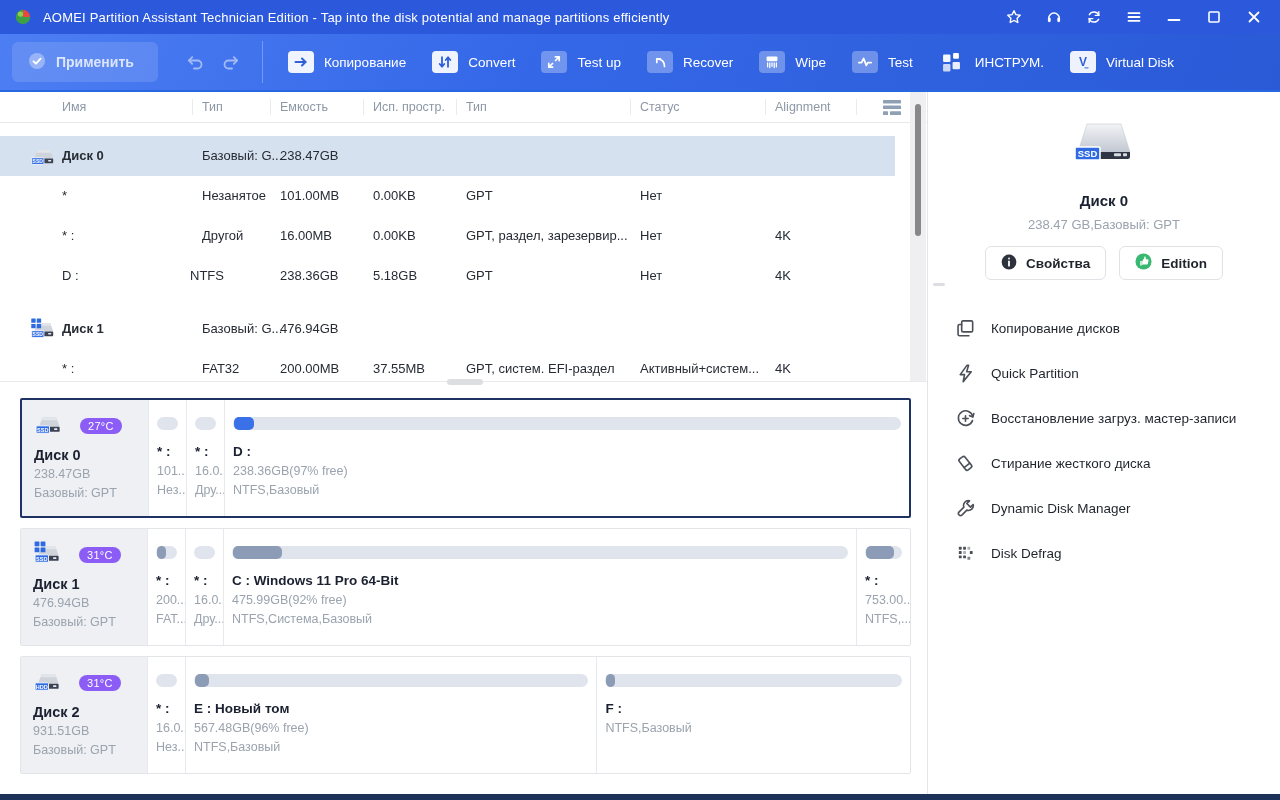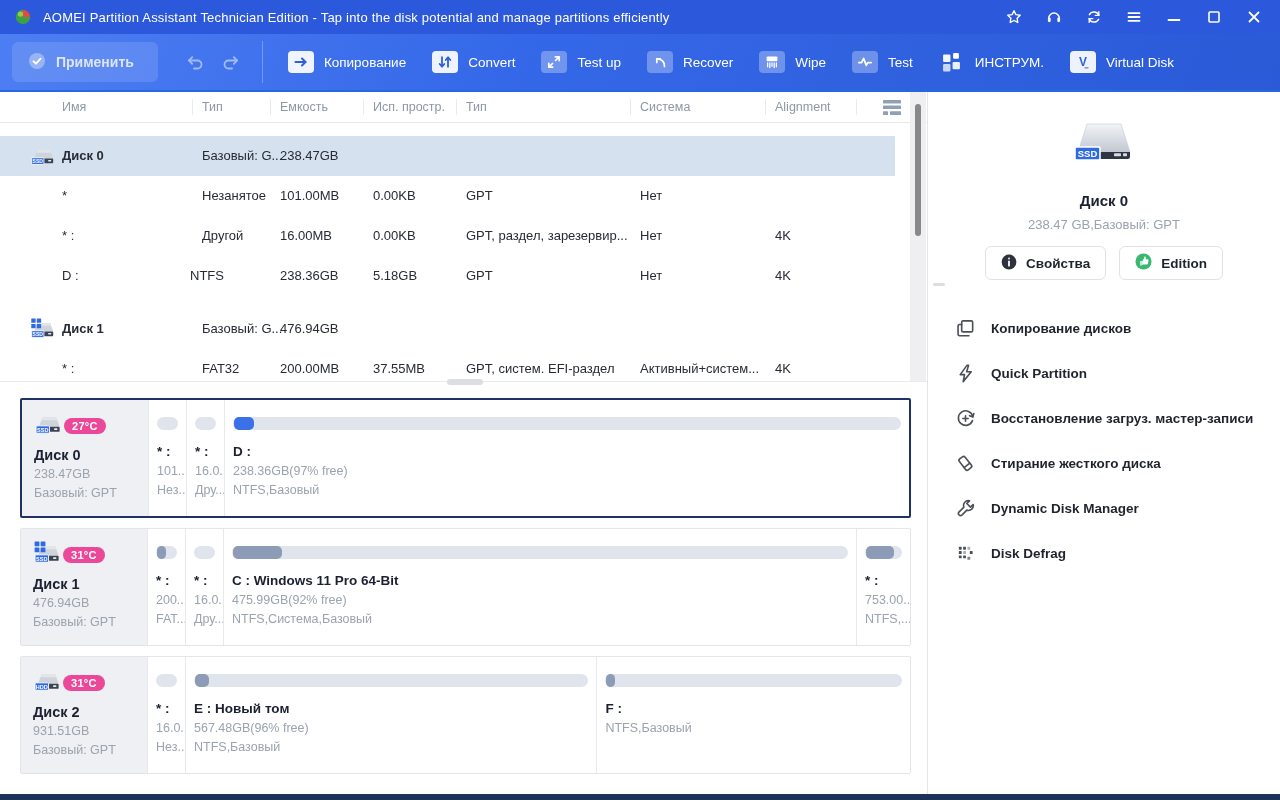--- a/index.html
+++ b/index.html
@@ -50,40 +50,40 @@
 
   .table-bottom{position:relative;height:0;border-top:1px solid #e9eaec;}
   .splitter{position:absolute;left:447px;top:-3px;width:36px;height:6px;border-radius:3px;background:#dcdee2;cursor:row-resize;}
 
   
   .panels{padding:16px 16px 0 20px;}
   .panel{position:relative;display:flex;background:#fff;border:1px solid #e3e5e9;border-radius:2px;height:118px;box-sizing:border-box;margin-bottom:10px;cursor:pointer;}
   .panel.sel{border:2px solid #1e3263;height:120px;}
   .pinfo{width:126px;flex:none;background:#eef0f3;padding:13px 0 0 12px;box-sizing:border-box;text-align:left;}
   .iconrow{display:flex;align-items:center;height:26px;margin-bottom:7px;}
-  .temp{margin-left:0;background:#ec4899;color:#fff;font-size:11px;font-weight:700;padding:2px 8px;border-radius:9px;letter-spacing:.3px;}
+  .temp{margin-left:16px;background:#8b5cf6;color:#fff;font-size:11px;font-weight:400;padding:2px 8px;border-radius:9px;letter-spacing:.3px;}
   .pname{font-size:14.5px;font-weight:700;color:#1b2130;line-height:19px;}
   .pgray{font-size:12.5px;color:#9aa3ae;line-height:19px;}
   .pcells{flex:1;display:flex;min-width:0;}
   .pcell{border-left:1px solid #e7e9ec;padding:17px 8px 0 8px;box-sizing:border-box;overflow:hidden;}
   .bar{height:13px;background:#dfe4ed;border-radius:7px;position:relative;margin-bottom:11px;}
   .fill{position:absolute;left:1px;top:0;height:13px;border-radius:5px;min-width:9px;}
   .plabel{font-size:13.5px;font-weight:700;color:#1b2130;line-height:21px;white-space:nowrap;}
   .pline{font-size:12.5px;color:#9aa3ae;line-height:19px;white-space:nowrap;}
 
   
   .sidebar{position:absolute;left:929px;top:0;right:1px;bottom:0;text-align:center;background:#fff;}
   .sb-handle{position:absolute;left:4px;top:191px;width:12px;height:3px;background:#dcdee2;border-radius:2px;}
   .ssd-illus{margin-top:26px;}
   .sb-disk-name{font-size:15px;font-weight:700;color:#1b2130;margin-top:16px;}
   .sb-disk-info{font-size:13px;color:#9aa3ae;margin-top:8px;}
   .sb-btns{display:flex;justify-content:center;gap:13px;margin-top:14px;}
   .sb-btn{display:inline-flex;align-items:center;gap:9px;border:1px solid #e0e2e6;border-radius:6px;padding:16px 15px;height:32px;font-size:13.5px;font-weight:600;color:#1f242c;background:#fff;font-family:inherit;cursor:pointer;}
   .sb-menu{margin-top:26px;text-align:left;}
-  .sb-item{display:flex;align-items:center;height:45px;padding-left:25px;gap:15px;font-size:13.5px;color:#1f242c;font-weight:700;cursor:pointer;}
+  .sb-item{display:flex;align-items:center;height:45px;padding-left:25px;gap:15px;font-size:13.5px;color:#1f242c;font-weight:400;cursor:pointer;}
   .sb-item .mi{width:22px;height:22px;flex:none;display:flex;align-items:center;justify-content:center;}
 
   .bottom-bar{position:absolute;left:0;right:0;bottom:0;height:6px;background:#1c3258;}
 </style>
 </head>
 <body>
 
 <div class="window">
 
   <div class="titlebar">
@@ -251,21 +251,21 @@
               <rect x="0" y="5.6" width="18" height="3.4" rx="0.6" fill="#8fa0b5"></rect>
               <rect x="0" y="11.2" width="5" height="3.8" rx="0.6" fill="#8fa0b5"></rect>
               <rect x="7" y="11.2" width="11" height="3.8" rx="0.6" fill="#8fa0b5"></rect>
             </svg>
         </span>
       <span class="hcol" style="left:62px">Имя</span>
           <span class="hcol" style="left:202px">Тип</span>
           <span class="hcol" style="left:280px">Емкость</span>
           <span class="hcol" style="left:373px">Исп. простр.</span>
           <span class="hcol" style="left:466px">Тип</span>
-          <span class="hcol" style="left:640px">Система</span>
+          <span class="hcol" style="left:640px">Статус</span>
           <span class="hcol" style="left:775px">Alignment</span>
           <span class="hsep" style="left:192px"></span>
           <span class="hsep" style="left:270px"></span>
           <span class="hsep" style="left:363px"></span>
           <span class="hsep" style="left:456px"></span>
           <span class="hsep" style="left:630px"></span>
           <span class="hsep" style="left:765px"></span>
           <span class="hsep" style="left:856px"></span>
         </div>
       <div class="tbody" id="tbody">

